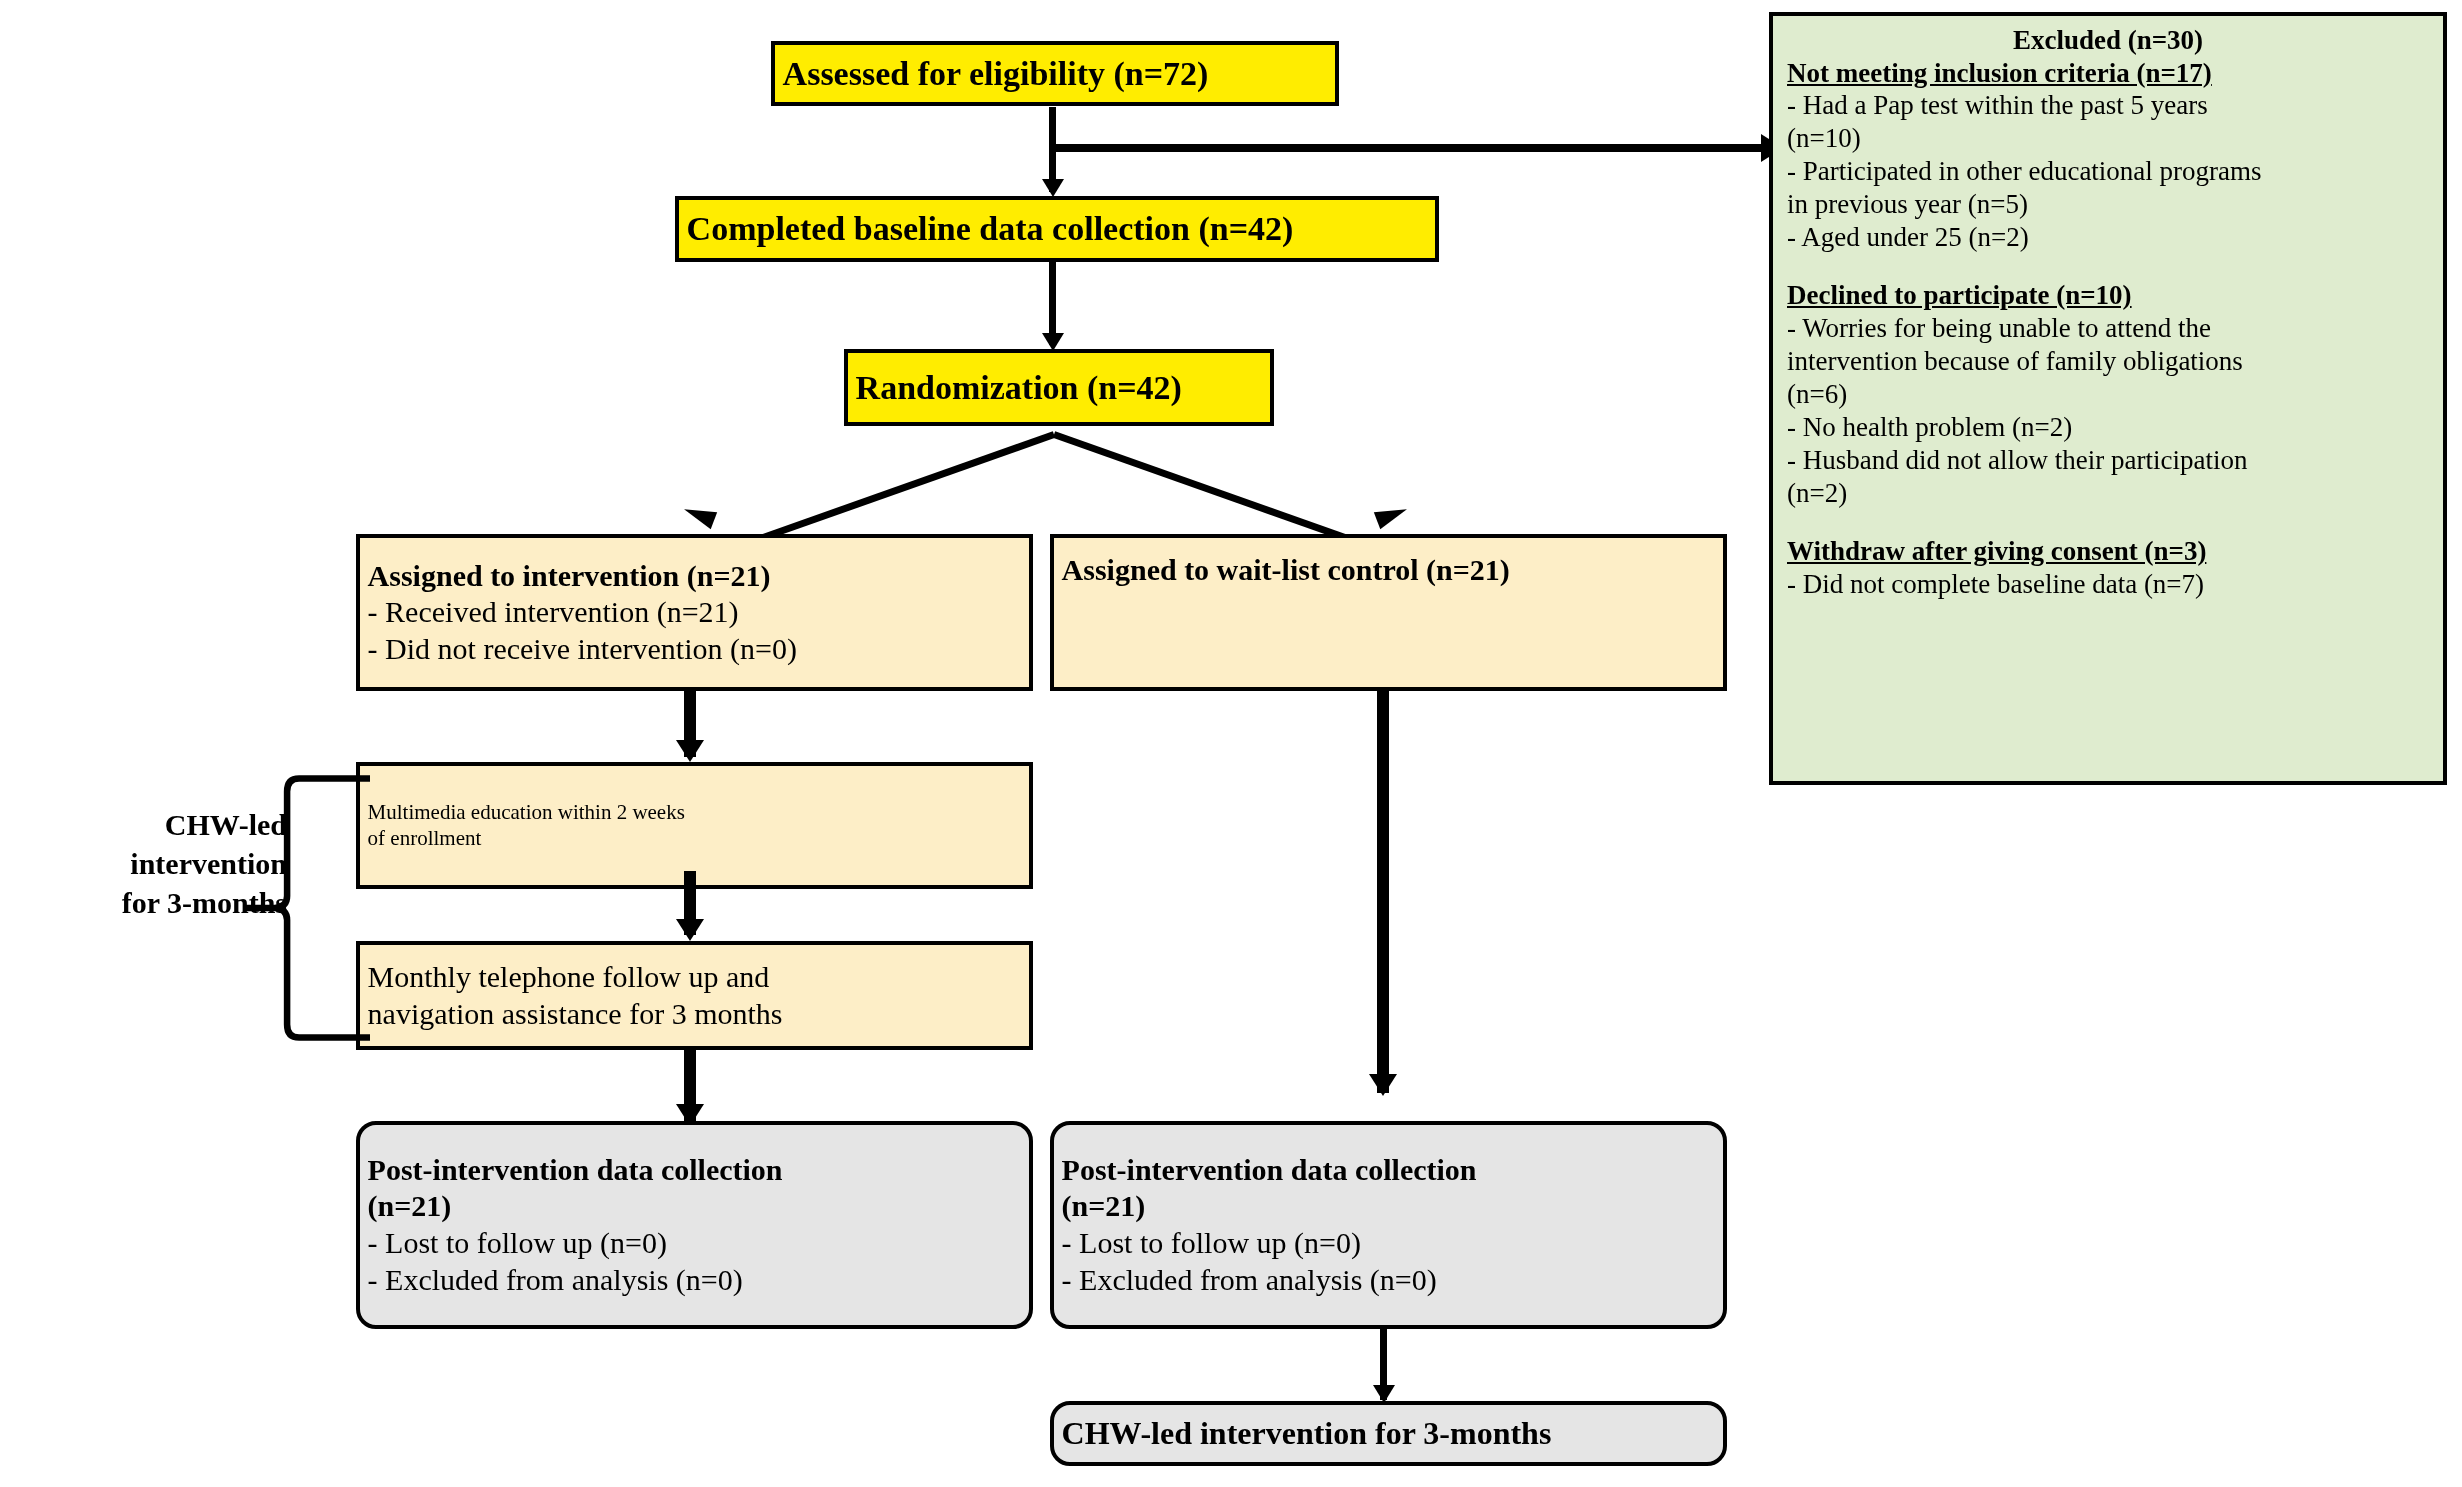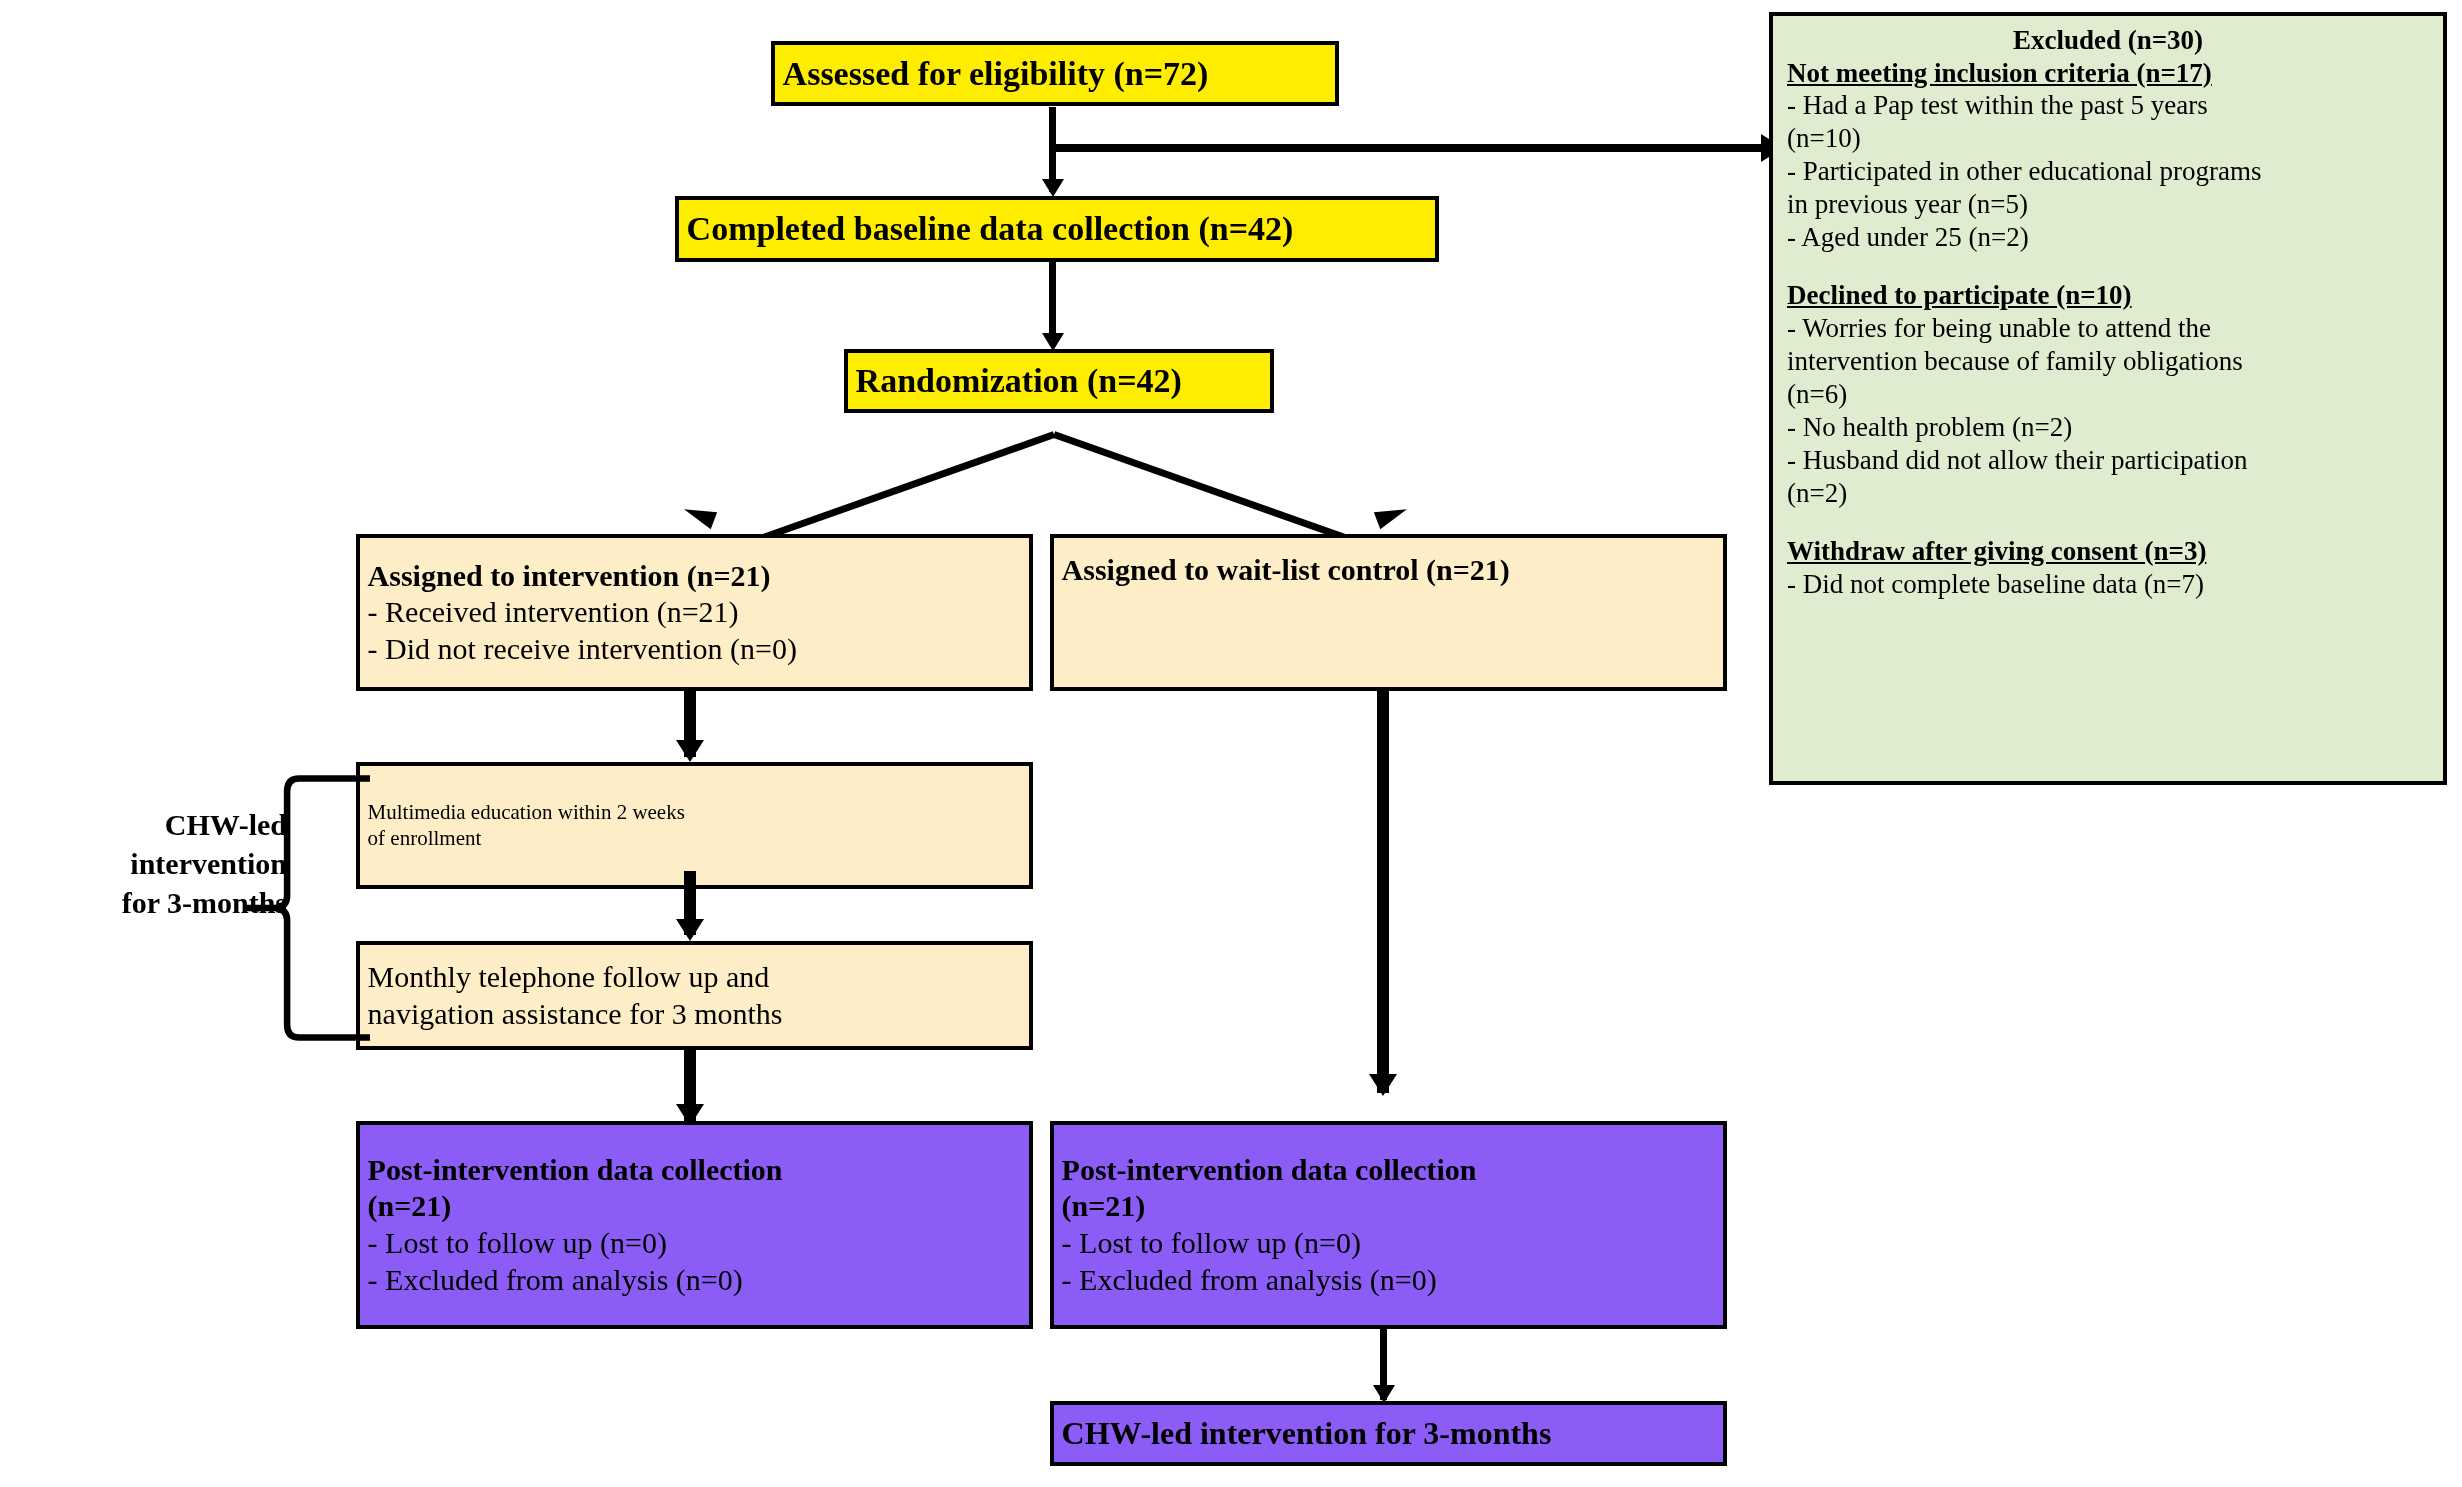--- a/index.html
+++ b/index.html
@@ -25,21 +25,21 @@
     align-items:center;
     justify-content:center;
     text-align:left;
     line-height:1.22;
     padding:3.3px 7.6px;
   }
   .box .ln{display:block;width:100%;}
   .bold{font-weight:bold;}
   .yellow{background:#ffed00;}
   .cream{background:#fdeec7;}
-  .peach{background:#8b5cf6;}
+  .peach{background:#e5e5e5;border-radius:20px;}
   .green{background:#dfeccf;}
 
   
   .vline{position:absolute;background:#000000;}
   .hline{position:absolute;background:#000000;}
   .arrow-down{
     position:absolute;
     width:0;height:0;
     border-left:14px solid transparent;
     border-right:14px solid transparent;
@@ -87,21 +87,21 @@
 
   <div class="arrow-down small" style="left:1042px;top:179px;"></div>
 
   <div class="box yellow bold" style="left:675px;top:196px;width:764px;height:66px;font-size:34px;">
     <span class="ln">Completed baseline data collection (n=42)</span>
   </div>
 
   <div class="vline" style="left:1049px;top:262px;width:7px;height:83px;"></div>
   <div class="arrow-down small" style="left:1042px;top:333px;"></div>
 
-  <div class="box yellow bold" style="left:844px;top:349px;width:430px;height:64px;font-size:34px;">
+  <div class="box yellow bold" style="left:844px;top:349px;width:430px;height:77px;font-size:34px;">
     <span class="ln">Randomization (n=42)</span>
   </div>
 
   <div class="diag" style="left:1054px;top:431px;width:424px;transform:rotate(160.5deg);"></div>
   <div class="diag" style="left:1054px;top:431px;width:424px;transform:rotate(19.5deg);"></div>
 
   <div style="position:absolute;left:683px;top:506px;width:0;height:0;
               border-top:9.8px solid transparent;border-bottom:9.8px solid transparent;
               border-right:32px solid #000000;transform:rotate(21deg);"></div>
 

